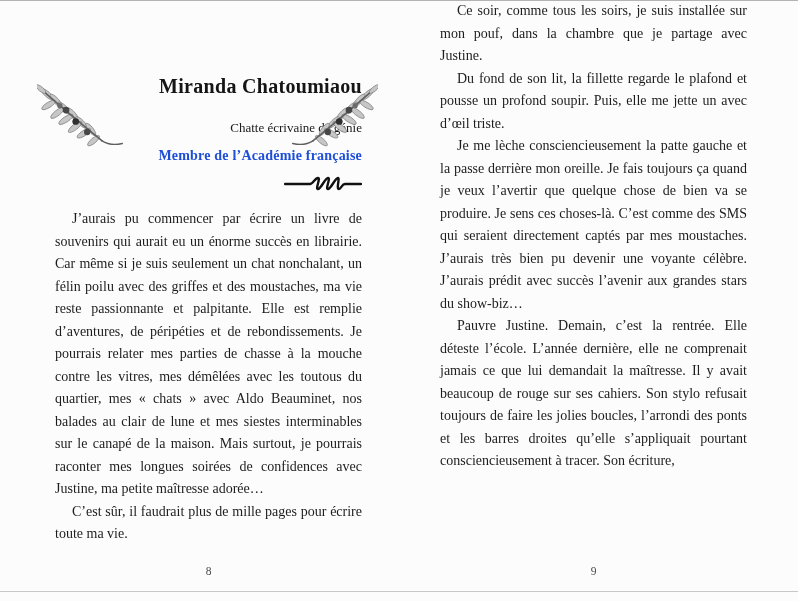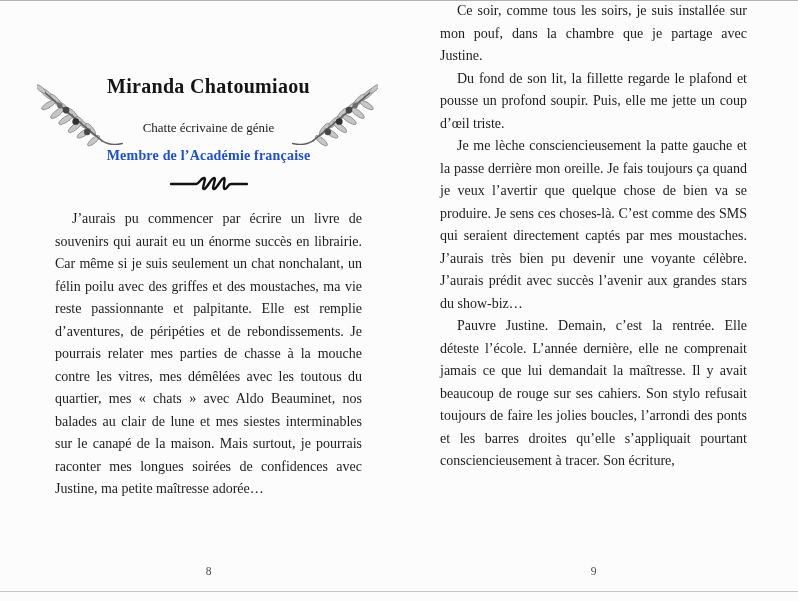--- a/index.html
+++ b/index.html
@@ -12,21 +12,21 @@
     font-family:"Liberation Serif", serif;
     color:#1c1c1c;
   }
   .edge-line-top{position:absolute;top:0;left:0;width:100%;height:1px;background:#b3b3b3;}
   .edge-line-bottom{position:absolute;top:591px;left:0;width:100%;height:1px;background:#c7c7c7;}
 
   .page{position:absolute;top:0;height:100%;width:307px;}
   .page-left{left:55px;}
   .page-right{left:440px;}
 
-  .chapter-header{position:relative;text-align:center;padding-top:74px;}
+  .chapter-header{position:relative;text-align:right;padding-top:74px;}
   .header-title{margin:0;font-size:20px;font-weight:bold;line-height:24px;letter-spacing:0.3px;color:#151515;}
   .header-subtitle{margin:21px 0 0 0;font-size:13px;line-height:18px;color:#1a1a1a;}
   .header-membership{margin:10px 0 0 0;font-size:14px;font-weight:bold;line-height:17px;letter-spacing:0.2px;color:#1d4ed8;}
   .header-divider{margin-top:12px;height:15px;line-height:0;}
 
   .branch{position:absolute;top:84px;width:88px;height:82px;line-height:0;}
   .branch svg{width:88px;height:82px;}
   .branch-left{left:-18px;}
   .branch-right{right:-16px;}
   .branch-right svg{transform:scaleX(-1);}
@@ -167,29 +167,30 @@
 
       <div class="header-divider">
         <svg width="78" height="15" viewBox="0 0 78 15" xmlns="http://www.w3.org/2000/svg">
           <path d="M1 8 L26 8 C29 8 31 2 34 2 C37 2 31 13 34 13 C37 13 41 2 44 2 C47 2 41 13 44 13 C47 13 51 2 54 2 C56 2 52 13 55 13 C57 13 58 8 61 8 L77 8" fill="none" stroke="#111111" stroke-width="2.4" stroke-linecap="round"></path>
         </svg>
       </div>
     </header>
 
     <div class="body-text">
         <p class="para">J’aurais pu commencer par écrire un livre de souvenirs qui aurait eu un énorme succès en librairie. Car même si je suis seulement un chat nonchalant, un félin poilu avec des griffes et des moustaches, ma vie reste passionnante et palpitante. Elle est remplie d’aventures, de péripéties et de rebondissements. Je pourrais relater mes parties de chasse à la mouche contre les vitres, mes démêlées avec les toutous du quartier, mes « chats » avec Aldo Beauminet, nos balades au clair de lune et mes siestes interminables sur le canapé de la maison. Mais surtout, je pourrais raconter mes longues soirées de confidences avec Justine, ma petite maîtresse adorée…</p>
+        <p class="para">C’est sûr, il faudrait plus de mille pages pour écrire toute ma vie.</p>
       </div>
 
     <div class="page-number">8</div>
   </div>
 
   <div class="page page-right">
     <div class="body-text">
         <p class="para">Ce soir, comme tous les soirs, je suis installée sur mon pouf, dans la chambre que je partage avec Justine.</p>
-        <p class="para">Du fond de son lit, la fillette regarde le plafond et pousse un profond soupir. Puis, elle me jette un coup d’œil triste.</p>
+        <p class="para">Du fond de son lit, la fillette regarde le plafond et pousse un profond soupir. Puis, elle me jette un avec d’œil triste.</p>
         <p class="para">Je me lèche consciencieusement la patte gauche et la passe derrière mon oreille. Je fais toujours ça quand je veux l’avertir que quelque chose de bien va se produire. Je sens ces choses-là. C’est comme des SMS qui seraient directement captés par mes moustaches. J’aurais très bien pu devenir une voyante célèbre. J’aurais prédit avec succès l’avenir aux grandes stars du show-biz…</p>
         <p class="para">Pauvre Justine. Demain, c’est la rentrée. Elle déteste l’école. L’année dernière, elle ne comprenait jamais ce que lui demandait la maîtresse. Il y avait beaucoup de rouge sur ses cahiers. Son stylo refusait toujours de faire les jolies boucles, l’arrondi des ponts et les barres droites qu’elle s’appliquait pourtant consciencieusement à tracer. Son écriture,</p>
       </div>
     <div class="page-number">9</div>
   </div>
 
   <div class="edge-line-bottom"></div>
 </div>
 
 </body></html>

